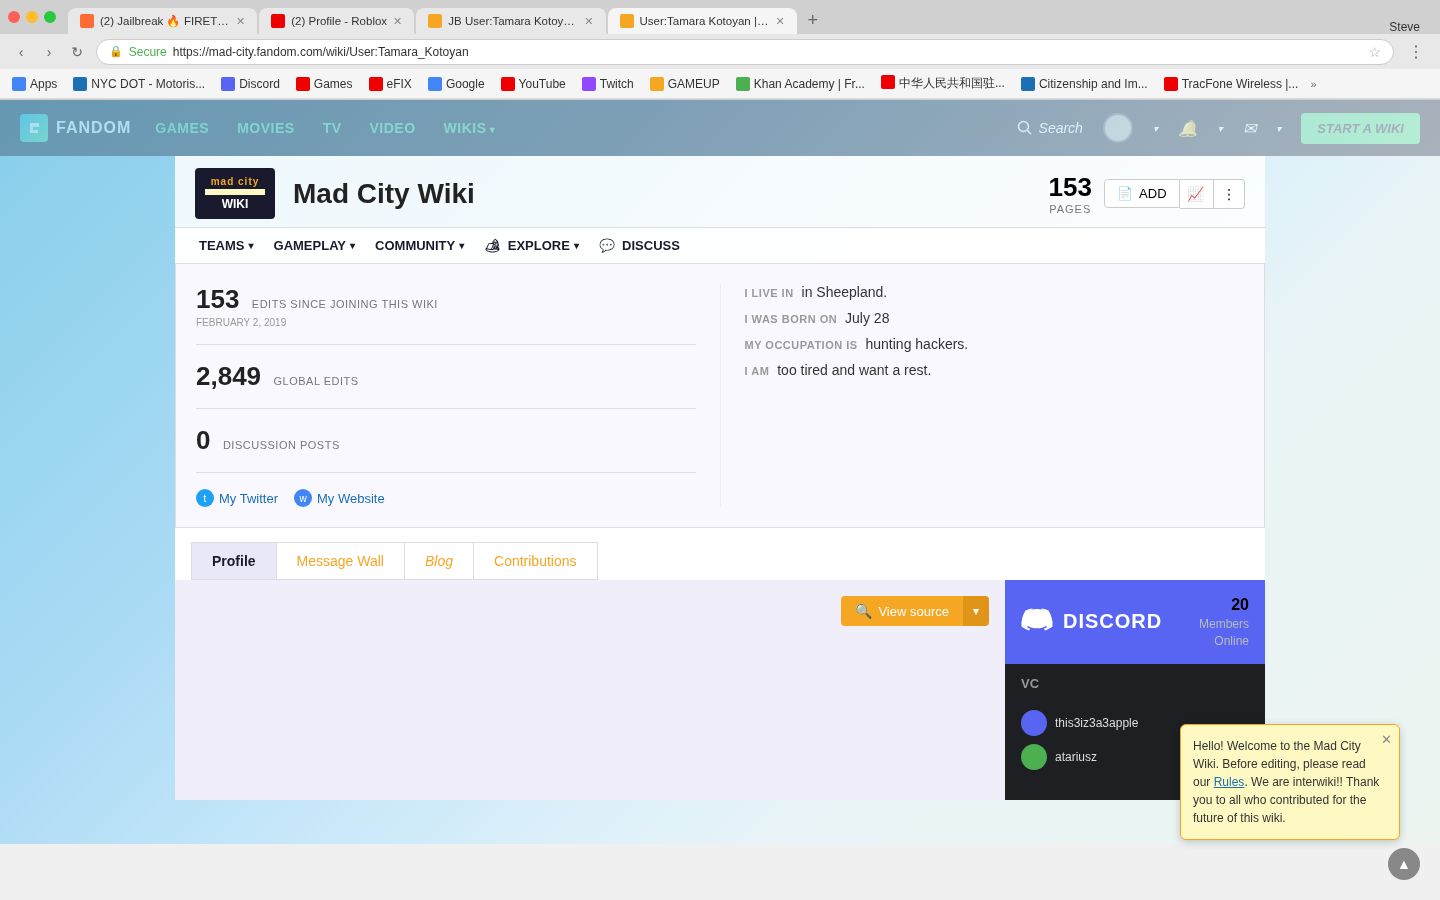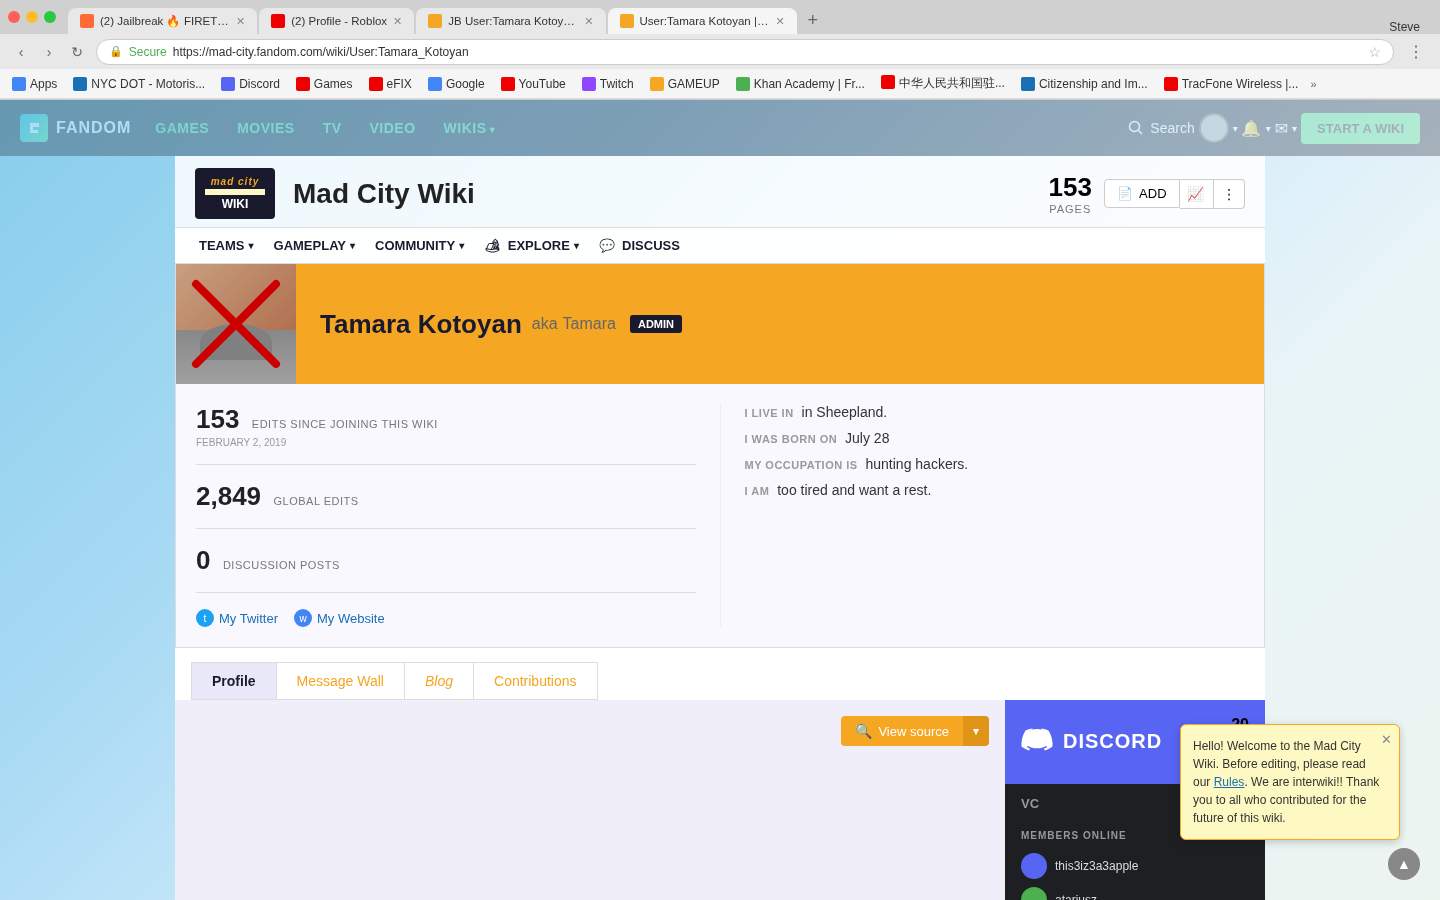--- a/index.html
+++ b/index.html
@@ -29,21 +29,21 @@
     .bm-icon { width: 14px; height: 14px; border-radius: 2px; display: inline-block; }
     .bm-more { color: #666; font-size: 11px; }
 
     
     .fandom-nav { background: #1a1a2e; display: flex; align-items: center; padding: 0 20px; height: 56px; gap: 24px; }
     .fandom-logo { display: flex; align-items: center; gap: 8px; color: white; font-weight: bold; font-size: 18px; }
     .fandom-logo-icon { width: 28px; height: 28px; background: linear-gradient(135deg, #00b4d8, #4ade80); border-radius: 4px; display: flex; align-items: center; justify-content: center; }
     .fandom-nav-links { display: flex; gap: 28px; }
     .fandom-nav-link { color: #4ade80; font-size: 14px; font-weight: 600; text-decoration: none; cursor: pointer; letter-spacing: 0.5px; }
     .fandom-nav-link.has-arrow::after { content: ' ▾'; font-size: 10px; }
-    .fandom-nav-right { margin-left: auto; display: flex; align-items: center; gap: 4px; }
+    .fandom-nav-right { margin-left: auto; display: flex; align-items: center; gap: 20px; font-style: italic; }
     .fandom-search-btn { display: flex; align-items: center; gap: 6px; color: white; font-size: 14px; cursor: pointer; }
     .fandom-avatar { width: 30px; height: 30px; border-radius: 50%; background: #888; border: 2px solid #555; }
     .fandom-bell { color: white; font-size: 16px; cursor: pointer; }
     .fandom-mail { color: white; font-size: 16px; cursor: pointer; }
     .fandom-start-wiki { background: #4ade80; color: #1a1a2e; padding: 8px 16px; border-radius: 4px; font-weight: bold; font-size: 13px; cursor: pointer; white-space: nowrap; }
     .dropdown-arrow { font-size: 10px; color: white; }
 
     
     .page-bg { background: linear-gradient(135deg, #87ceeb 0%, #b0e0ff 30%, #e8f4fd 60%, #f5f5dc 100%); min-height: 744px; position: relative; }
     .bg-overlay { position: absolute; top: 0; left: 0; right: 0; bottom: 0; overflow: hidden; pointer-events: none; }
@@ -211,21 +211,21 @@
         <span class="dropdown-arrow">▾</span>
         <div class="fandom-start-wiki">START A WIKI</div>
       </div>
     </div>
 
     <div style="position:relative; z-index:10; margin: 0 175px; background: rgba(255,255,255,0.85);">
 
       <div style="display:flex; align-items:center; padding: 12px 20px 8px; border-bottom: 1px solid #ddd;">
         <div style="margin-right:18px;">
           <div style="background:#1a1a2e; padding:8px 10px; border-radius:4px; text-align:center; min-width:80px;">
-            <div style="color:#f5a623; font-size:10px; font-weight:bold; letter-spacing:1px;font-style:italic;">mad city</div>
+            <div style="color:#f5a623; font-size:10px; font-weight:bold; letter-spacing:1px;">mad city</div>
             <div style="color:white; font-size:12px; font-weight:bold; border-top:6px solid #fef9c3; margin-top:2px; padding-top:2px;">WIKI</div>
           </div>
         </div>
         <div style="font-size:28px; font-weight:bold; color:#222; flex:1;">Mad City Wiki</div>
         <div style="text-align:center; margin-right:12px;">
           <div style="font-size:26px; font-weight:bold;">153</div>
           <div style="font-size:11px; color:#777; letter-spacing:1px;">PAGES</div>
         </div>
         <div style="display:flex; align-items:center; gap:0;">
           <button style="display:flex; align-items:center; gap:6px; background:white; border:1px solid #ccc; padding:6px 12px; border-radius:4px 0 0 4px; font-size:13px; cursor:pointer;">
@@ -259,42 +259,20 @@
         </div>
         <div class="wiki-nav-item">
           <span style="margin-right:3px;">💬</span>
           <span>DISCUSS</span>
         </div>
       </div>
     </div>
 
     <div style="margin: 0 175px; position:relative; z-index:10; background:white; border: 1px solid #ddd;">
 
-      <div style="background:#f5a623; display:flex; align-items:stretch;">
-
-        <div style="width:120px; height:120px; flex-shrink:0; position:relative; background: linear-gradient(180deg, #c8a882 0%, #b08060 40%, #808080 40%, #a0a0a0 100%); overflow:hidden;">
-
-          <div style="width:100%; height:55%; background: linear-gradient(135deg, #c8a080 0%, #b07050 100%); position:absolute; top:0;"></div>
-          <div style="width:60%; height:30%; background:#808080; position:absolute; top:50%; left:20%; border-radius:50% 50% 0 0;"></div>
-
-          <div style="position:absolute; top:0; left:0; width:100%; height:100%; display:flex; align-items:center; justify-content:center;">
-            <svg width="100" height="100" viewBox="0 0 100 100">
-              <line x1="10" y1="10" x2="90" y2="90" stroke="#cc0000" stroke-width="8" stroke-linecap="round"></line>
-              <line x1="90" y1="10" x2="10" y2="90" stroke="#cc0000" stroke-width="8" stroke-linecap="round"></line>
-            </svg>
-          </div>
-        </div>
-
-        <div style="padding: 20px 24px; display:flex; align-items:center;">
-          <span style="font-size:26px; font-weight:bold; color:#1a1a2e;">Tamara Kotoyan</span>
-          <span style="font-size:16px; color:#666; margin-left:10px;">aka</span>
-          <span style="font-size:16px; color:#666; margin-left:5px;">Tamara</span>
-          <span style="background:#1a1a2e; color:white; font-size:11px; font-weight:bold; padding:3px 8px; border-radius:3px; margin-left:14px;">ADMIN</span>
-        </div>
-      </div>
 
       <div style="display:flex; padding:20px; background:#faf8ff; gap:0;">
 
         <div style="flex:1; border-right:1px solid #eee; padding-right:24px;">
           <div class="stat-row">
             <span class="stat-number">153</span>
             <span class="stat-label">EDITS SINCE JOINING THIS WIKI</span>
             <div style="font-size:10px; color:#999; margin-top:2px;">FEBRUARY 2, 2019</div>
           </div>
           <div class="stat-row">
@@ -384,21 +362,20 @@
             <span>Members</span><br>
             <span>Online</span>
           </div>
         </div>
 
         <div style="padding:10px 16px;">
           <span style="color:#96989d; font-size:13px; font-weight:600;">VC</span>
         </div>
 
         <div style="padding:4px 0;">
-          <div style="color:#96989d; font-size:10px; font-weight:600; letter-spacing:1px; padding:4px 16px 8px;">MEMBERS ONLINE</div>
 
           <div class="discord-member">
             <div style="width:26px; height:26px; border-radius:50%; background:#5865f2; flex-shrink:0;"></div>
             <span style="color:#dcddde; font-size:12px;">this3iz3a3apple</span>
           </div>
           <div class="discord-member">
             <div style="width:26px; height:26px; border-radius:50%; background:#4caf50; flex-shrink:0;"></div>
             <span style="color:#dcddde; font-size:12px;">atariusz</span>
           </div>
 

